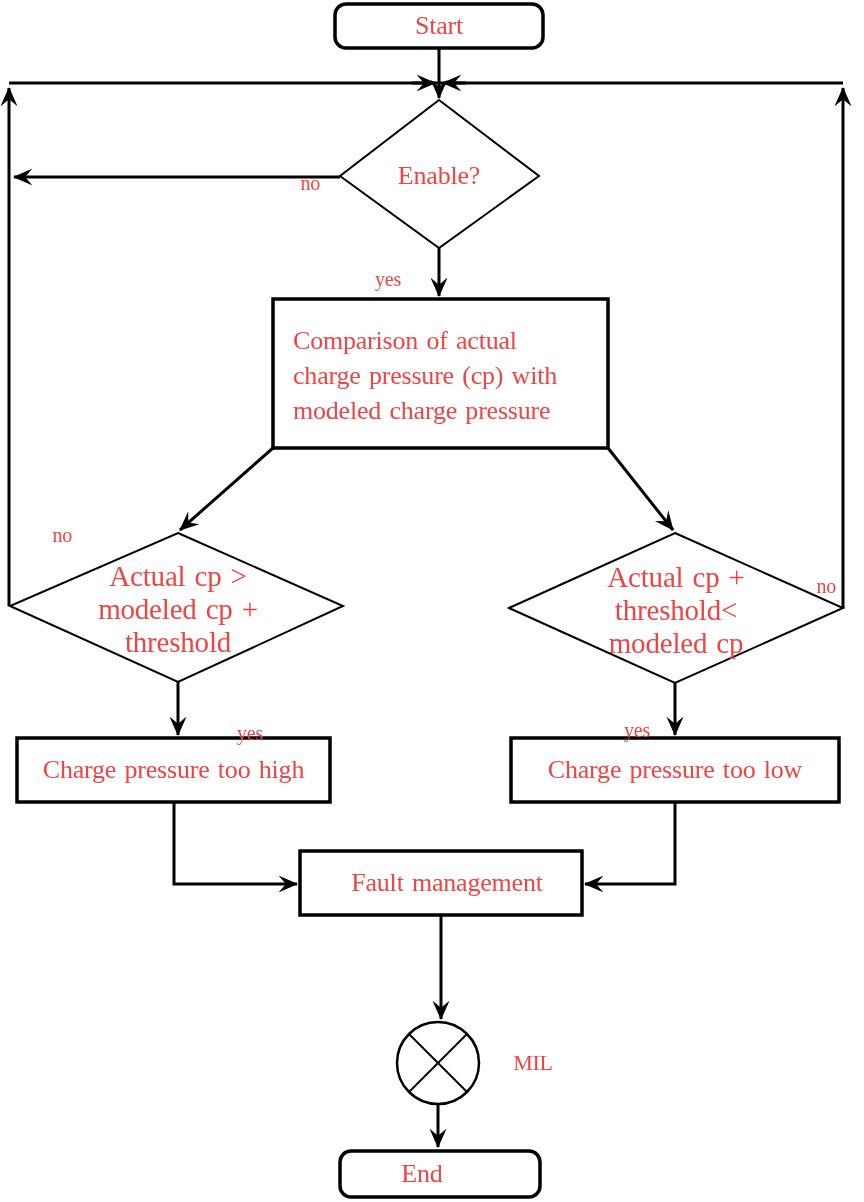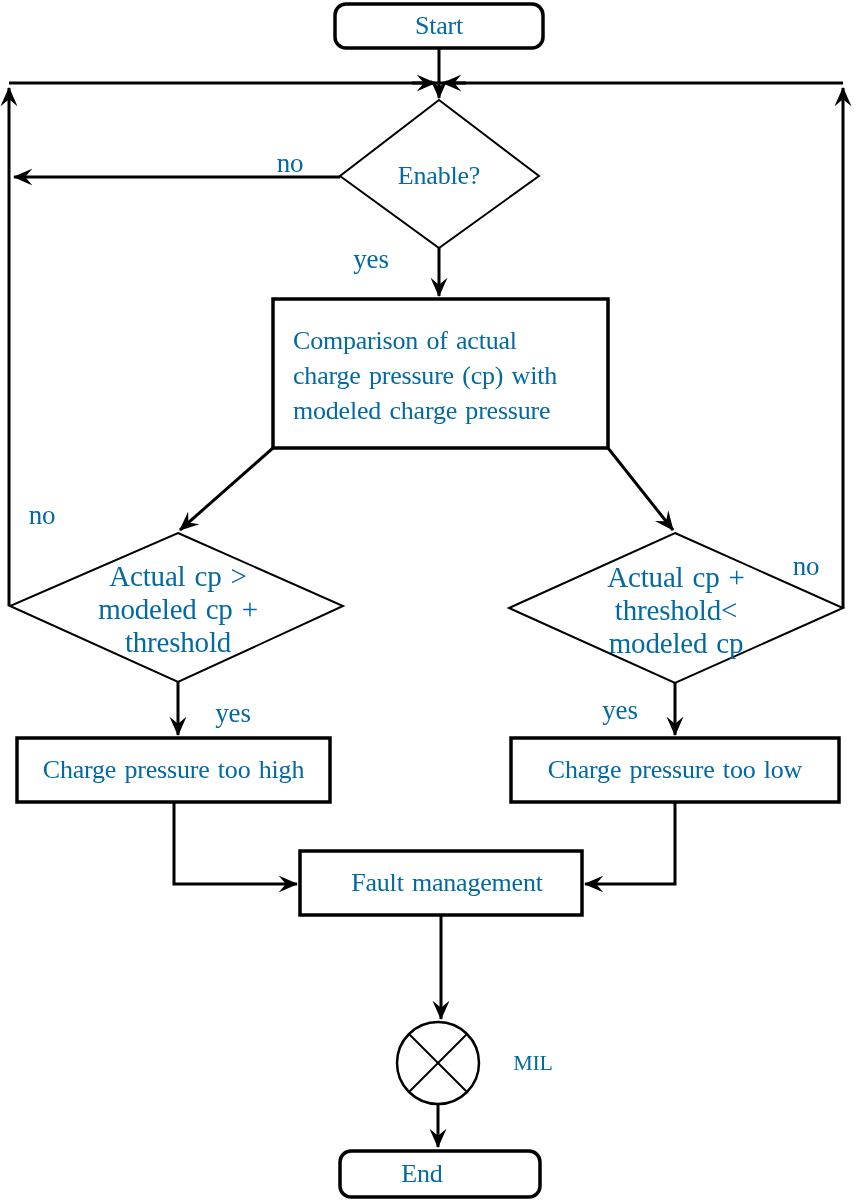--- a/index.html
+++ b/index.html
@@ -1,37 +1,37 @@
 <!DOCTYPE html>
 <html><head>
 <meta charset="utf-8">
 <style>
   html, body { margin: 0; padding: 0; background: #ffffff; }
   .canvas {
     position: relative;
     width: 864px;
     height: 1202px;
     background: #ffffff;
-    color: #0369a1;
+    color: #ef4444;
     font-family: "Liberation Serif", "DejaVu Serif", serif;
     overflow: hidden;
   }
   .canvas svg { position: absolute; left: 0; top: 0; }
   .lbl {
     position: absolute;
     white-space: nowrap;
     letter-spacing: -0.2px;
     word-spacing: 2px;
     font-size: 26px;
     line-height: 28px;
   }
   .center { text-align: center; }
   .node-lbl { font-size: 26px; }
   .diamond-lbl { font-size: 29px; line-height: 33px; }
-  .edge-lbl { font-size: 27px; width: 60px; text-align: center; }
+  .edge-lbl { font-size: 20px; width: 60px; text-align: right; margin-top: 20px; }
   .multiline { line-height: 35px; }
 </style>
 </head>
 <body>
 
 <div class="canvas">
 
   <svg width="864" height="1202" viewBox="0 0 864 1202">
     <defs>
       <marker id="arw" markerUnits="userSpaceOnUse" markerWidth="20" markerHeight="20" viewBox="0 0 12 12" refX="11" refY="6" orient="auto">

